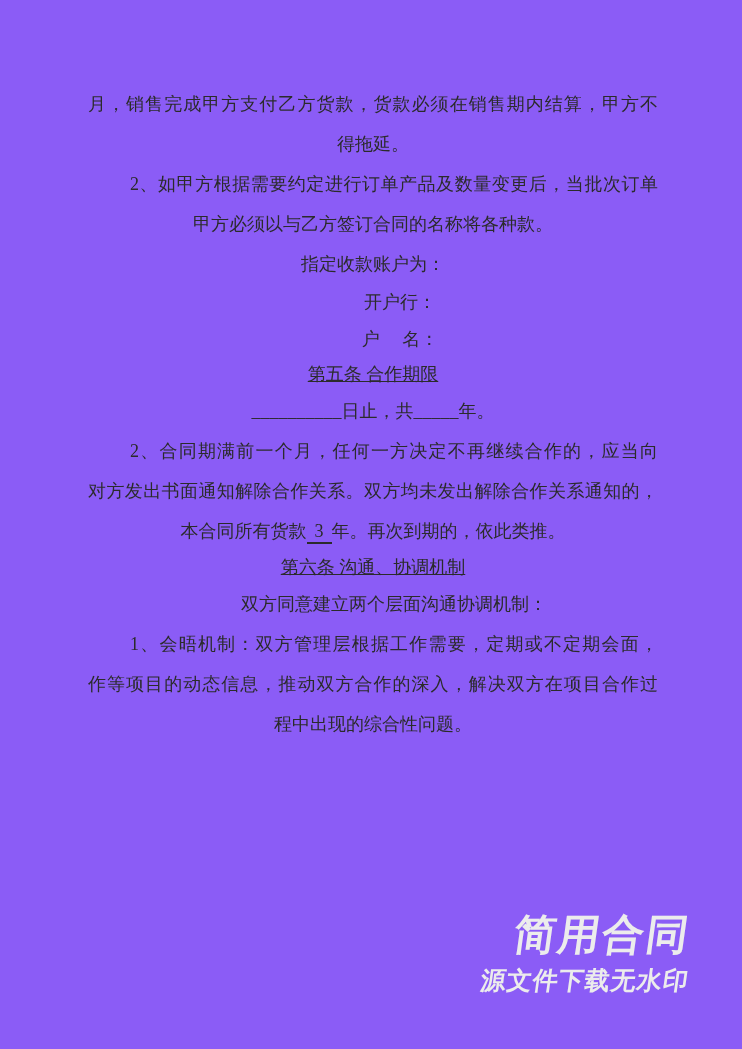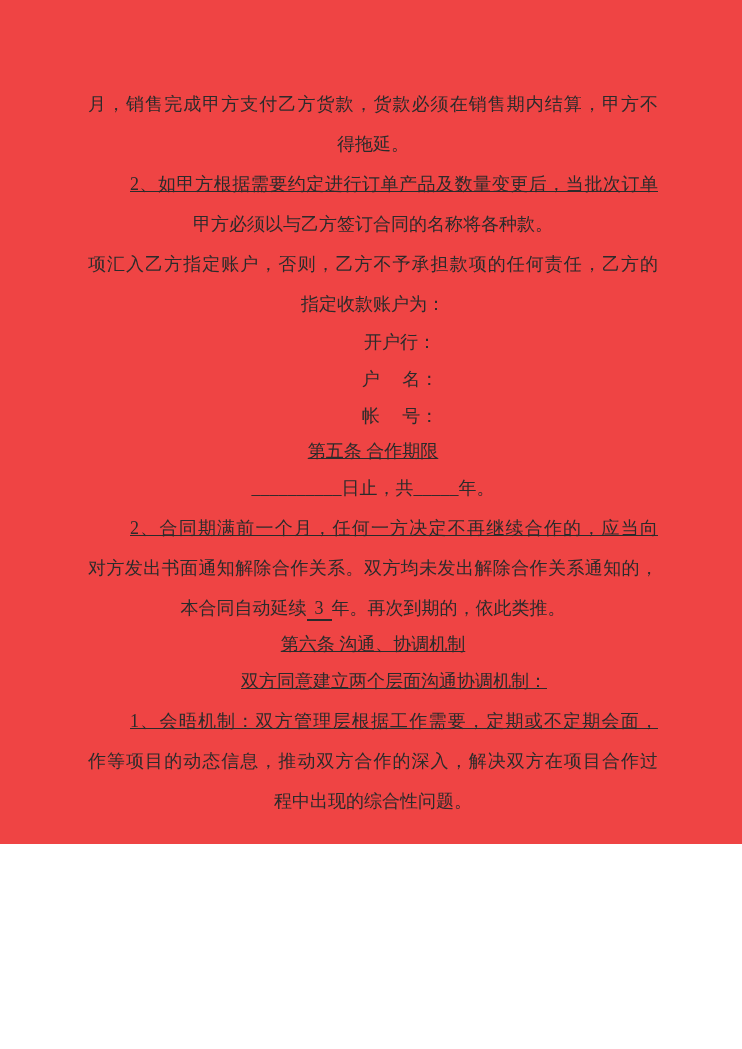--- a/index.html
+++ b/index.html
@@ -1,21 +1,21 @@
 <!DOCTYPE html>
 <html><head>
 <meta charset="utf-8">
 <style>
   * { margin: 0; padding: 0; box-sizing: border-box; }
   html, body { background: #ffffff; }
   .page {
     position: relative;
     width: 742px;
-    height: 844px;
-    background: #ef4444;
+    height: 1049px;
+    background: #8b5cf6;
     overflow: hidden;
     font-family: "Liberation Serif", "DejaVu Serif", serif;
     color: #2b2b2b;
   }
   .doc {
     position: absolute;
     left: 88px;
     top: 84px;
     width: 570px;
   }
@@ -23,21 +23,21 @@
     font-size: 18px;
     line-height: 40px;
     white-space: normal;
     text-align: center;
   }
   
   .j {
     text-align: justify;
     text-align-last: justify;
   }
-  .indent { padding-left: 42px; text-decoration: underline; }
+  .indent { padding-left: 42px; }
   .field {
     padding-left: 54px;
     line-height: 37px;
   }
   .heading { line-height: 33px; text-decoration: underline; }
   .blank-num {
     display: inline-block;
     padding: 0 8px;
     border-bottom: 2px solid #2b2b2b;
     line-height: 22px;
@@ -73,34 +73,32 @@
 
 <div class="page">
   <div class="doc">
 
     <div class="ln j">月，销售完成甲方支付乙方货款，货款必须在销售期内结算，甲方不</div>
     <div class="ln">得拖延。</div>
 
     <div class="ln j indent">2、如甲方根据需要约定进行订单产品及数量变更后，当批次订单</div>
     <div class="ln">甲方必须以与乙方签订合同的名称将各种款。</div>
 
-    <div class="ln j">项汇入乙方指定账户，否则，乙方不予承担款项的任何责任，乙方的</div>
     <div class="ln">指定收款账户为：</div>
 
     <div class="ln field">开户行：</div>
     <div class="ln field">户　 名：</div>
-    <div class="ln field">帐　 号：</div>
 
     <div class="ln heading">第五条 合作期限</div>
 
     <div class="ln">__________日止，共_____年。</div>
 
     <div class="ln j indent">2、合同期满前一个月，任何一方决定不再继续合作的，应当向</div>
     <div class="ln j">对方发出书面通知解除合作关系。双方均未发出解除合作关系通知的，</div>
-    <div class="ln"><span>本合同自动延续</span><span class="blank-num">3</span><span>年。再次到期的，依此类推。</span></div>
+    <div class="ln"><span>本合同所有货款</span><span class="blank-num">3</span><span>年。再次到期的，依此类推。</span></div>
 
     <div class="ln heading">第六条 沟通、协调机制</div>
 
     <div class="ln indent">双方同意建立两个层面沟通协调机制：</div>
 
     <div class="ln j indent">1、会晤机制：双方管理层根据工作需要，定期或不定期会面，</div>
     <div class="ln j">作等项目的动态信息，推动双方合作的深入，解决双方在项目合作过</div>
     <div class="ln">程中出现的综合性问题。</div>
 
   </div>

